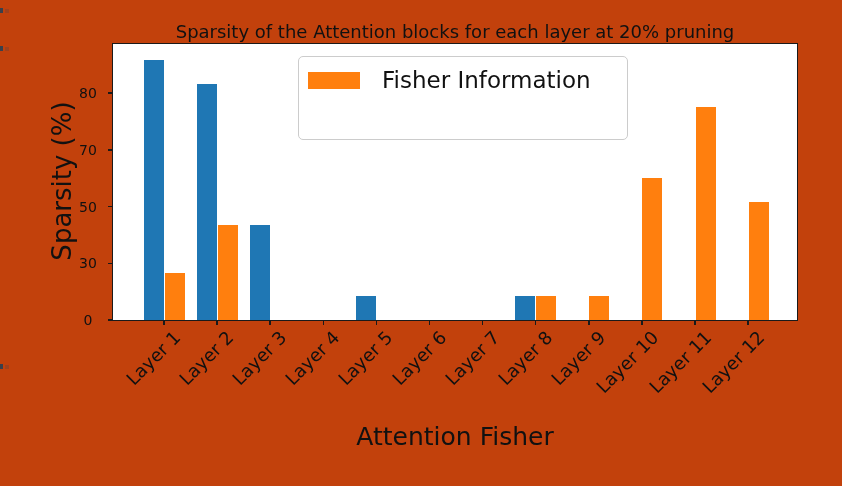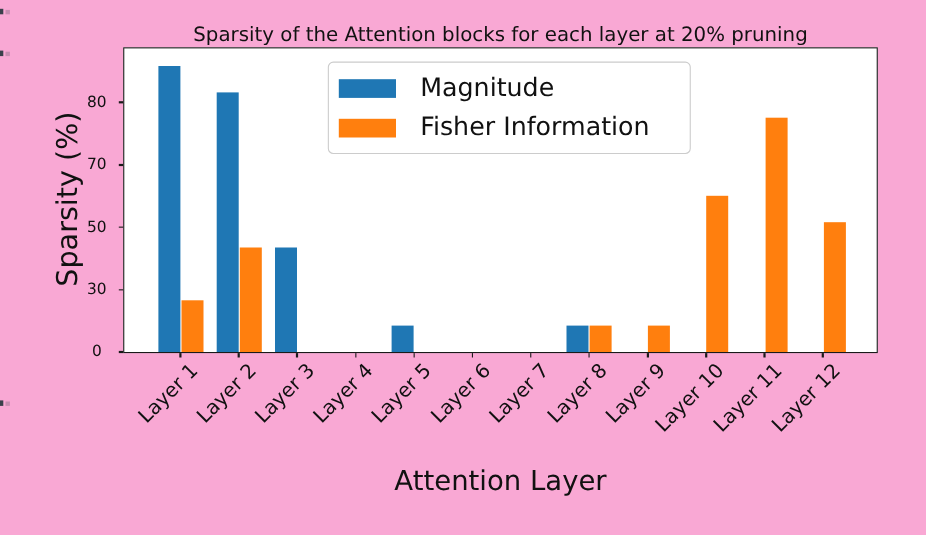--- a/index.html
+++ b/index.html
@@ -1,20 +1,20 @@
 <!DOCTYPE html>
 <html><head>
 <meta charset="utf-8">
 <style>
   html, body { margin: 0; padding: 0; background: #ffffff; }
   .figure {
     position: relative;
     width: 842px;
     height: 486px;
-    background: #f9a8d4;
+    background: #c2410c;
     font-family: "DejaVu Sans", "Liberation Sans", sans-serif;
     color: #111111;
     overflow: hidden;
   }
   .chart-title {
     position: absolute;
     left: 112px;
     top: 21px;
     width: 686px;
     text-align: center;
@@ -145,27 +145,23 @@
       <div class="bar" style="left: 104.6px; height: 94.5435px; background: rgb(255, 127, 14);"></div>
       <div class="bar" style="left: 423.2px; height: 23.6288px; background: rgb(255, 127, 14);"></div>
       <div class="bar" style="left: 476.3px; height: 23.6288px; background: rgb(255, 127, 14);"></div>
       <div class="bar" style="left: 529.4px; height: 141.829px; background: rgb(255, 127, 14);"></div>
       <div class="bar" style="left: 582.5px; height: 212.744px; background: rgb(255, 127, 14);"></div>
       <div class="bar" style="left: 635.6px; height: 118.201px; background: rgb(255, 127, 14);"></div>
     </div>
 
   <div class="y-axis-label">Sparsity (%)</div>
 
-  <div class="x-axis-label">Attention Layer</div>
+  <div class="x-axis-label">Attention Fisher</div>
 
   <div class="legend">
-    <div class="legend-row">
-      <span class="legend-swatch" style="background: rgb(31, 119, 180);"></span>
-      <span class="legend-label">Magnitude</span>
-    </div>
     <div class="legend-row">
       <span class="legend-swatch" style="background: rgb(255, 127, 14);"></span>
       <span class="legend-label">Fisher Information</span>
     </div>
   </div>
 
   <div class="edge-artifact" style="left:0; top:8px;  width:3px; height:5px;"></div>
   <div class="edge-artifact faint" style="left:5px; top:9px;  width:4px; height:4px;"></div>
   <div class="edge-artifact" style="left:0; top:46px; width:3px; height:5px;"></div>
   <div class="edge-artifact faint" style="left:5px; top:47px; width:4px; height:4px;"></div>

